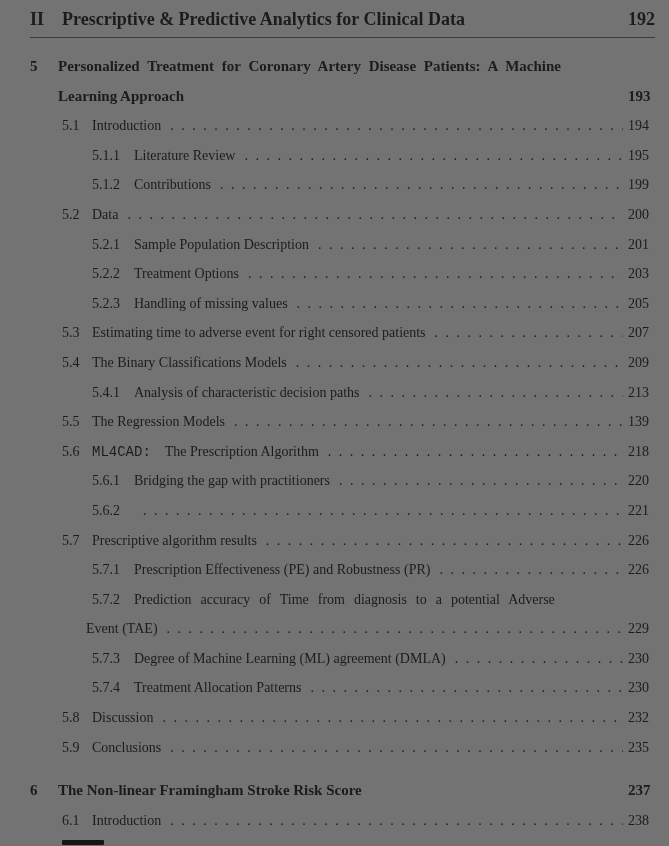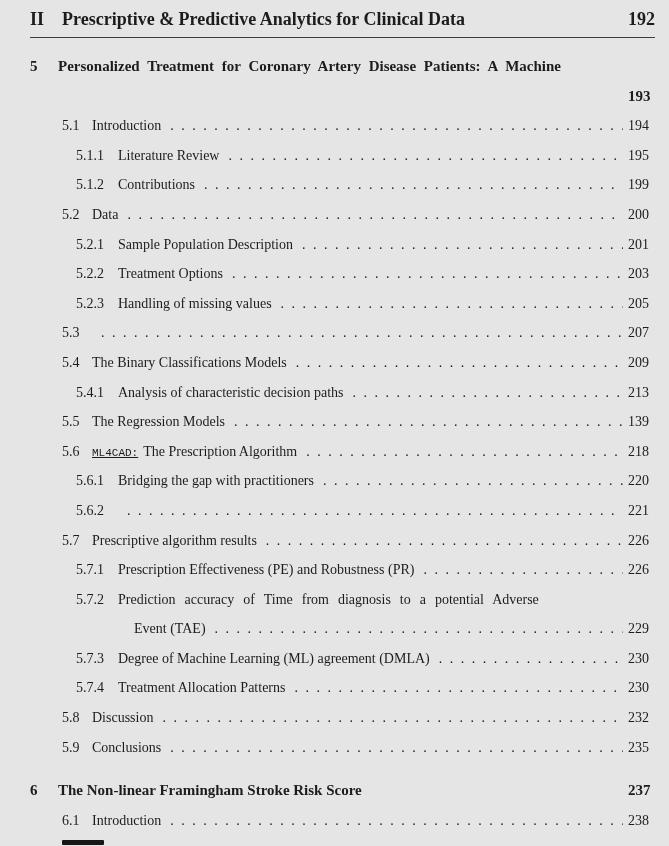--- a/index.html
+++ b/index.html
@@ -1,42 +1,42 @@
 <!DOCTYPE html>
 <html><head>
 <meta charset="utf-8">
 <style>
   * { margin:0; padding:0; box-sizing:border-box; }
   html, body { background:#ffffff; }
   .page {
-    width:669px; height:846px; background:#e5e5e5; color:#1c1c1c;
+    width:669px; height:846px; background:#737373; color:#1c1c1c;
     font-family:"Liberation Serif","DejaVu Serif",serif;
     position:relative; overflow:hidden;
     padding:9px 14px 0 30px;
   }
   .part-row { display:flex; align-items:baseline; font-weight:700; font-size:18px; }
   .part-num { width:32px; }
   .part-title { flex:1; white-space:nowrap; }
   .part-page { text-align:right; }
   .part-rule { border:none; border-top:1.4px solid #3c3c3c; margin-top:7px; height:0; }
 
   .entry { font-size:14px; }
   .entry .line { display:flex; align-items:baseline; height:29.6px; line-height:29.6px; }
   .entry.chapter { font-weight:700; font-size:15px; margin-top:14px; }
   .entry.chapter .num { width:28px; }
   .entry.section .num { width:30px; margin-left:32px; }
-  .entry.subsection .num { width:42px; margin-left:46px; }
+  .entry.subsection .num { width:42px; margin-left:62px; }
 
   .title { white-space:nowrap; }
   .title.cont.chapter { margin-left:28px; }
-  .title.cont.subsection { margin-left:104px; }
+  .title.cont.subsection { margin-left:56px; }
   .line.wrap-first .title { word-spacing:5.5px; }
   .entry.chapter .line.wrap-first .title { word-spacing:4px; }
 
-  .code { font-family:"Liberation Mono","DejaVu Sans Mono",monospace; font-size:11px; margin-right:5px;text-decoration:underline; }
+  .code { font-family:"Liberation Mono","DejaVu Sans Mono",monospace; font-size:14px; margin-right:14px; }
 
   .leader { flex:1; overflow:hidden; white-space:nowrap; text-align:right;
             letter-spacing:2px; margin:0 5px 0 9px; }
   .spacer { flex:1; }
   .pagenum { min-width:27px; text-align:left; }
 
   .cutoff-sliver { position:absolute; left:62px; top:840px; width:42px; height:5px;
                    background:#161616; border-radius:1px; }
 </style>
 </head>
@@ -52,20 +52,21 @@
 
   <div class="part-rule"></div>
 
   <div class="entries">
       <div class="entry chapter">
         <div class="line wrap-first">
           <span class="num">5</span>
           <span class="title">Personalized Treatment for Coronary Artery Disease Patients: A Machine</span>
         </div>
         <div class="line">
+          <span class="title cont chapter">Learning Approach</span>
           <span class="spacer"></span>
           <span class="pagenum">193</span>
         </div>
       </div>
       <div class="entry section">
         <div class="line">
           <span class="num">5.1</span>
           <span class="title">Introduction</span>
           <span class="leader">. . . . . . . . . . . . . . . . . . . . . . . . . . . . . . . . . . . . . . . . . . . . . . . . . . . . . . . . . . . . . . . . . . . . . . . . . . . . . . . . . . . . . . . . . . </span>
           <span class="pagenum">194</span>
@@ -115,20 +116,21 @@
         <div class="line">
           <span class="num">5.2.3</span>
           <span class="title">Handling of missing values</span>
           <span class="leader">. . . . . . . . . . . . . . . . . . . . . . . . . . . . . . . . . . . . . . . . . . . . . . . . . . . . . . . . . . . . . . . . . . . . . . . . . . . . . . . . . . . . . . . . . . </span>
           <span class="pagenum">205</span>
         </div>
       </div>
       <div class="entry section">
         <div class="line">
           <span class="num">5.3</span>
+          <span class="title">Estimating time to adverse event for right censored patients</span>
           <span class="leader">. . . . . . . . . . . . . . . . . . . . . . . . . . . . . . . . . . . . . . . . . . . . . . . . . . . . . . . . . . . . . . . . . . . . . . . . . . . . . . . . . . . . . . . . . . </span>
           <span class="pagenum">207</span>
         </div>
       </div>
       <div class="entry section">
         <div class="line">
           <span class="num">5.4</span>
           <span class="title">The Binary Classifications Models</span>
           <span class="leader">. . . . . . . . . . . . . . . . . . . . . . . . . . . . . . . . . . . . . . . . . . . . . . . . . . . . . . . . . . . . . . . . . . . . . . . . . . . . . . . . . . . . . . . . . . </span>
           <span class="pagenum">209</span>

